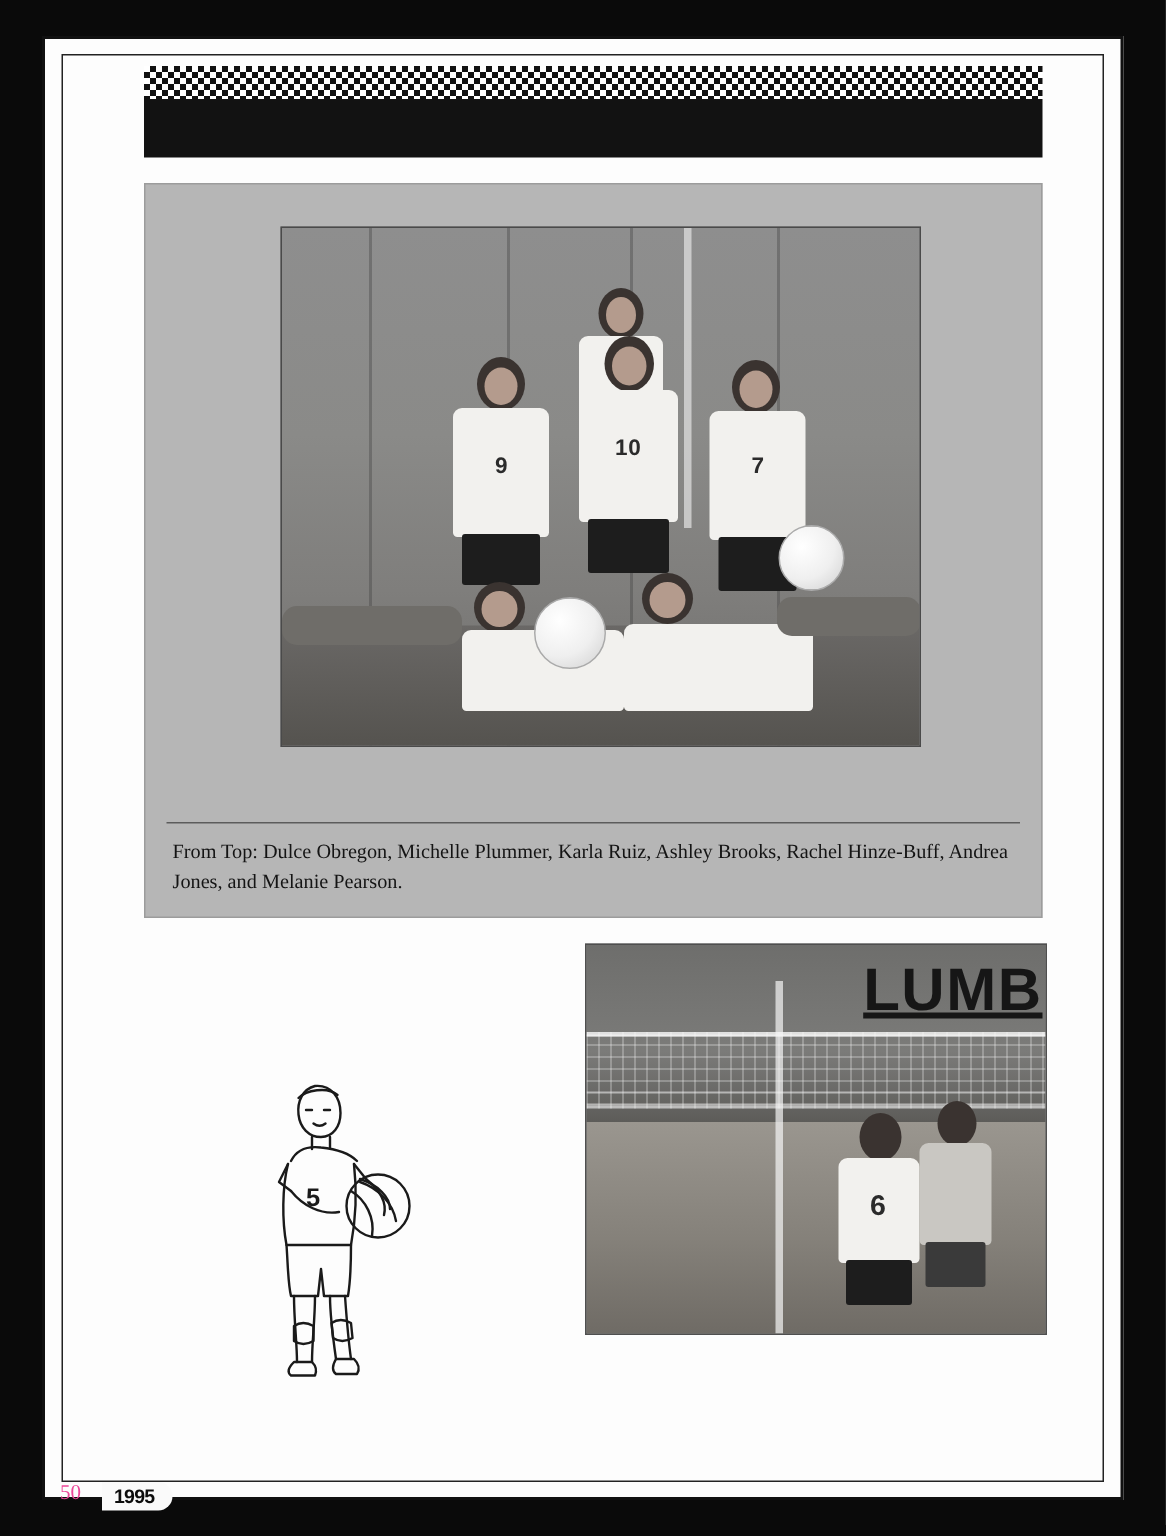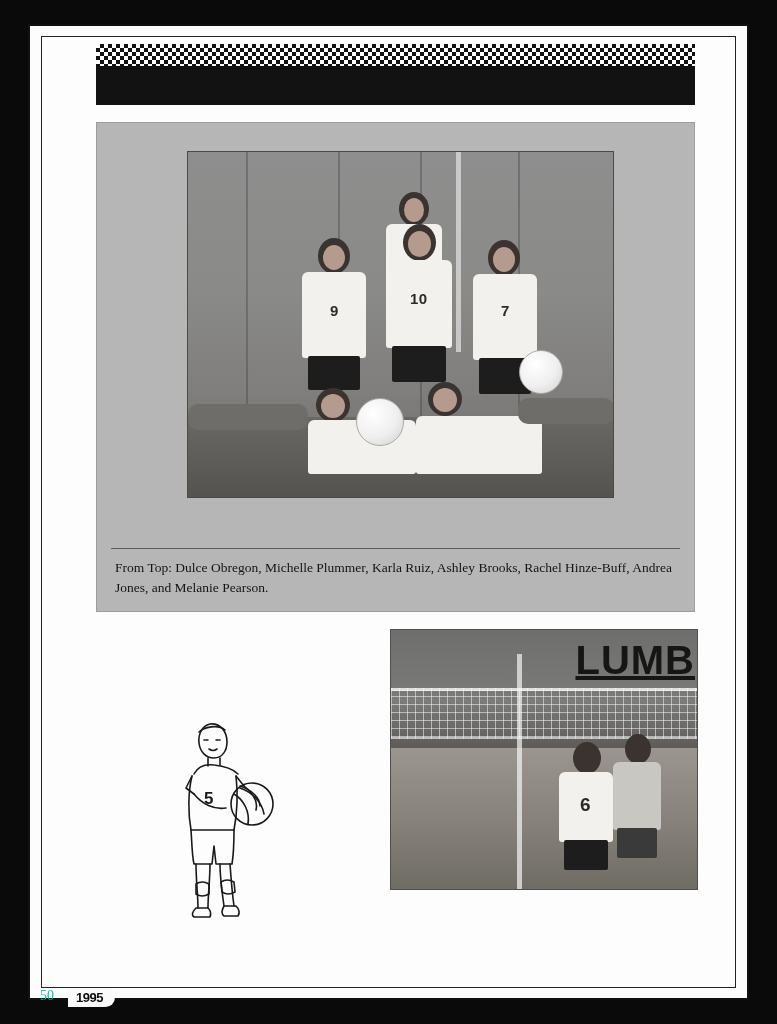--- a/index.html
+++ b/index.html
@@ -250,21 +250,21 @@
     height: 210px;
   }
 
   
   .page-num {
     position: absolute;
     left: 40px;
     bottom: 20px;
     font-family: "Liberation Serif", serif;
     font-size: 14px;
-    color: #14b8a6;
+    color: #ec4899;
   }
   .year-badge {
     position: absolute;
     left: 68px;
     bottom: 17px;
     height: 19px;
     padding: 0 12px 0 8px;
     background: #fafafa;
     border-radius: 0 10px 10px 0;
     display: flex;

